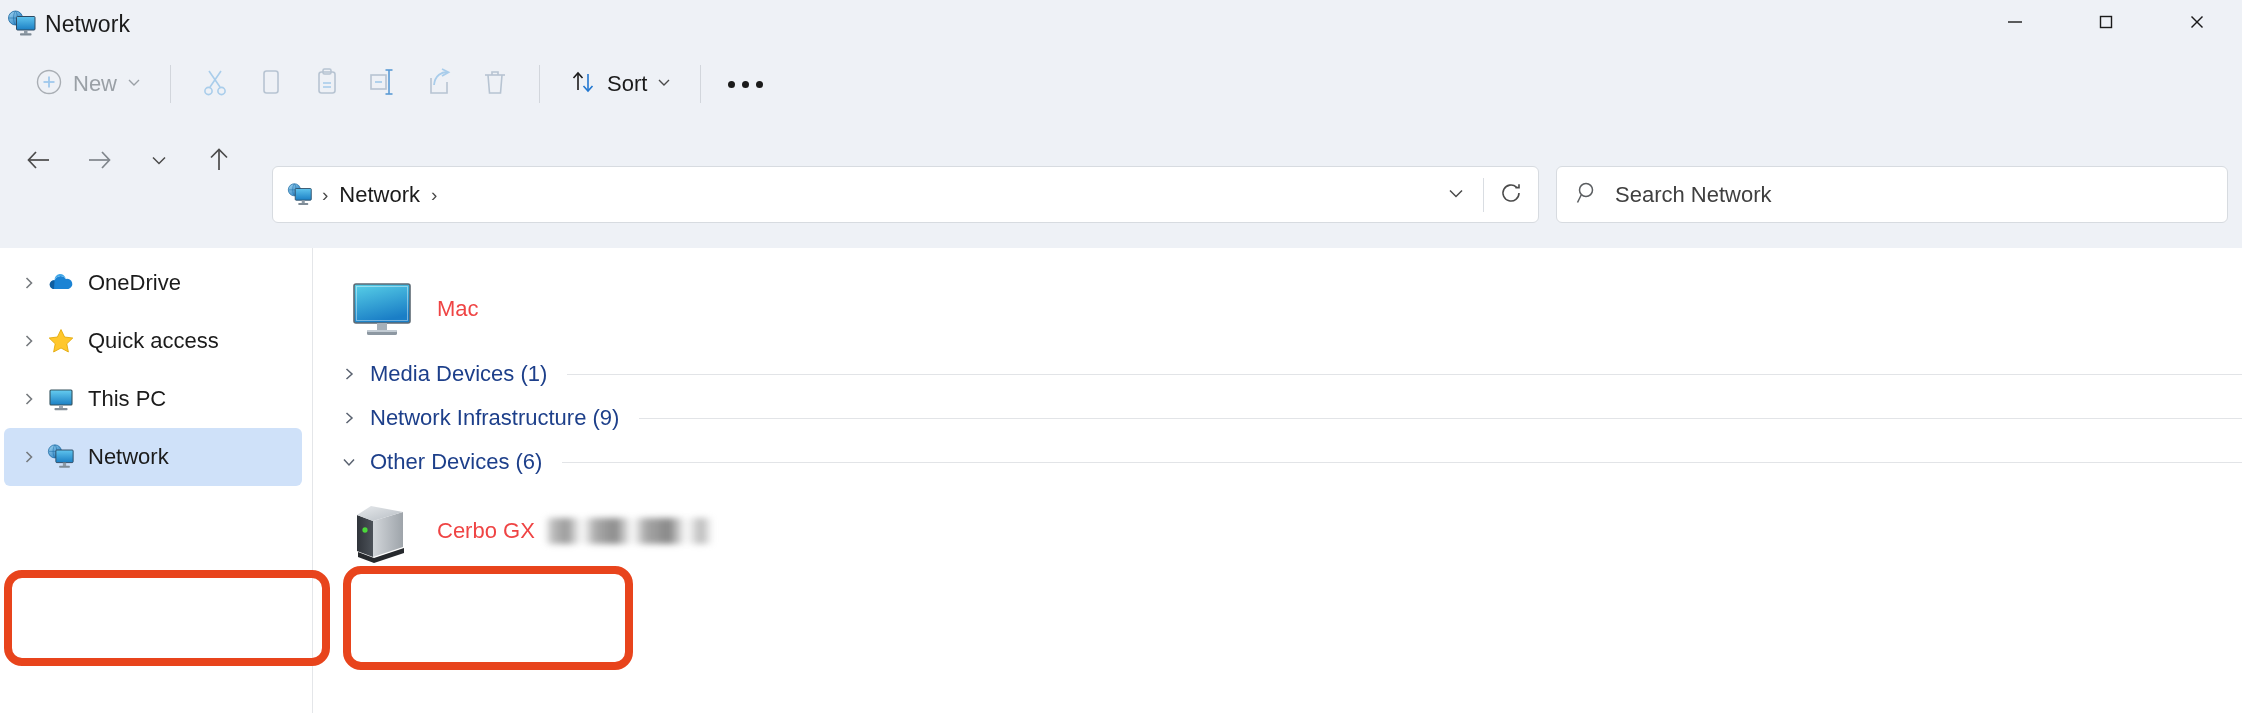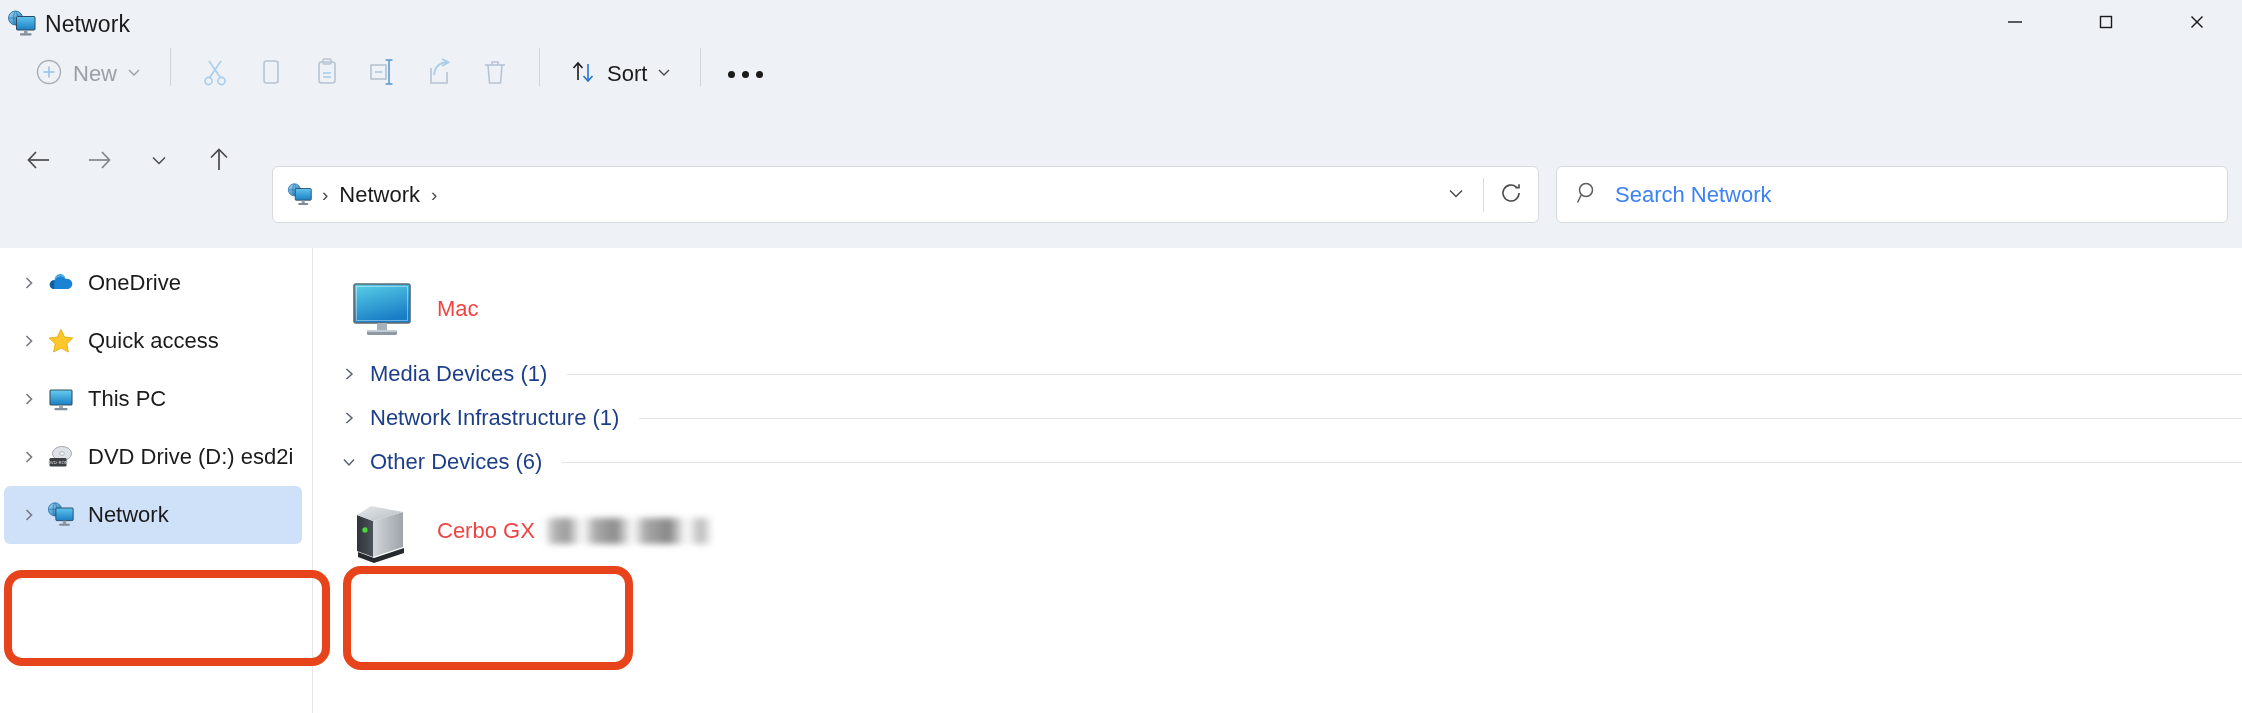--- a/index.html
+++ b/index.html
@@ -55,21 +55,21 @@
   }
 
   
   .toolbar {
     position: absolute;
     top: 48px; left: 0;
     width: 2242px;
     height: 72px;
     background: #eef1f6;
     display: flex;
-    align-items: flex-start;
+    align-items: center;
     padding-left: 22px;
   }
   .tb-btn {
     height: 52px;
     display: flex;
     align-items: center;
     border-radius: 6px;
     padding: 0 12px;
     cursor: default;
     gap: 9px;
@@ -167,21 +167,21 @@
     background: #ffffff;
     border: 1px solid #d7dbe0;
     border-radius: 6px;
     display: flex;
     align-items: center;
     padding-left: 18px;
     gap: 14px;
   }
   .search-placeholder {
     font-size: 22px;
-    color: #3b82f6;
+    color: #404040;
   }
 
   
   .content-wrap {
     position: absolute;
     top: 248px; left: 0;
     width: 2242px;
     height: 465px;
     background: #ffffff;
     display: flex;
@@ -634,36 +634,20 @@
             </linearGradient>
               </defs>
             <rect x="3" y="5" width="22" height="15" rx="1" fill="url(#pcG)" stroke="#35535f" stroke-width="1.1"></rect>
             <rect x="12" y="20" width="4" height="3.4" fill="#9aa6b0"></rect>
             <rect x="7.5" y="23" width="13" height="2.2" rx="0.8" fill="#848f99"></rect>
           </svg>
         </span>
         <span class="side-label">This PC</span>
       </div>
 
-      <div class="side-item">
-        <span class="side-chev">
-          <svg width="16" height="16" viewBox="0 0 16 16">
-              <polyline points="5.5,3 10.5,8 5.5,13" fill="none" stroke="#767a7e" stroke-width="1.6"></polyline>
-            </svg>
-        </span>
-        <span class="side-icon">
-          <svg width="28" height="28" viewBox="0 0 28 28">
-            <ellipse cx="15" cy="10.5" rx="9.5" ry="7" fill="#dfe3e7" stroke="#9aa1a8" stroke-width="0.9"></ellipse>
-            <ellipse cx="15" cy="10.5" rx="2.4" ry="1.8" fill="#f7f8f9" stroke="#9aa1a8" stroke-width="0.7"></ellipse>
-            <rect x="2.5" y="15" width="17" height="8.5" rx="1.2" fill="#3b3f44"></rect>
-            <text x="11" y="21" font-size="4.3" fill="#d7dbe0" text-anchor="middle" font-family="DejaVu Sans">DVD-ROM</text>
-          </svg>
-        </span>
-        <span class="side-label">DVD Drive (D:) esd2i</span>
-      </div>
 
       <div class="side-item selected">
         <span class="side-chev">
           <svg width="16" height="16" viewBox="0 0 16 16">
               <polyline points="5.5,3 10.5,8 5.5,13" fill="none" stroke="#767a7e" stroke-width="1.6"></polyline>
             </svg>
         </span>
         <span class="side-icon">
           <svg width="28" height="28" viewBox="0 0 30 30">
             <circle cx="8.5" cy="9" r="7" fill="url(#globeG)" stroke="#1565a0" stroke-width="0.8"></circle>
@@ -712,21 +696,21 @@
         <span class="gh-text">Media Devices (1)</span>
         <span class="gh-rule"></span>
       </div>
 
       <div class="group-header">
         <span class="gh-chev">
           <svg width="18" height="18" viewBox="0 0 18 18">
               <polyline points="6.5,4 12,9 6.5,14" fill="none" stroke="#5a6270" stroke-width="1.5"></polyline>
             </svg>
         </span>
-        <span class="gh-text">Network Infrastructure (1)</span>
+        <span class="gh-text">Network Infrastructure (9)</span>
         <span class="gh-rule"></span>
       </div>
 
       <div class="group-header">
         <span class="gh-chev">
           <svg width="18" height="18" viewBox="0 0 18 18">
               <polyline points="4,6.5 9,12 14,6.5" fill="none" stroke="#5a6270" stroke-width="1.5"></polyline>
             </svg>
         </span>
         <span class="gh-text">Other Devices (6)</span>

